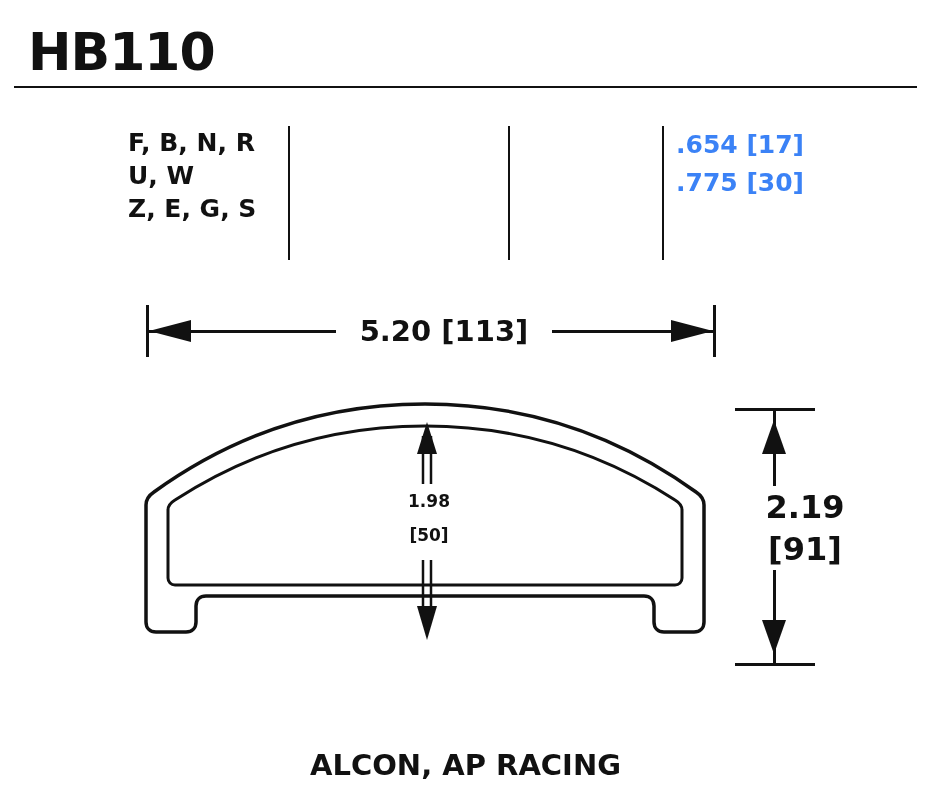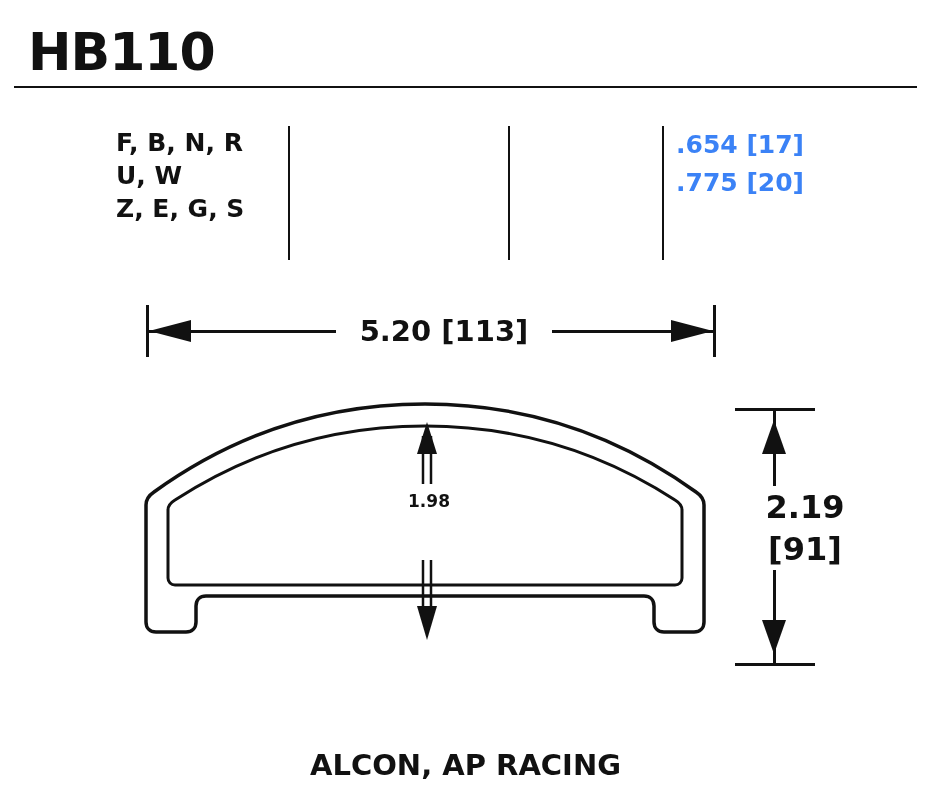--- a/index.html
+++ b/index.html
@@ -31,21 +31,21 @@
     position: absolute;
     left: 14px;
     top: 86px;
     width: 903px;
     height: 2px;
     background: #111111;
   }
   
   .codes {
     position: absolute;
-    left: 116px;
+    left: 128px;
     top: 126px;
     font-weight: bold;
     font-size: 25px;
     color: #111111;
     line-height: 33px;
   }
   .thickness {
     position: absolute;
     left: 676px;
     top: 126px;
@@ -212,21 +212,21 @@
   <div class="header-rule"></div>
 
   <div class="codes">
     <div class="code-line">F, B, N, R</div>
     <div class="code-line">U, W</div>
     <div class="code-line">Z, E, G, S</div>
   </div>
 
   <div class="thickness">
     <div class="thk-line">.654 [17]</div>
-    <div class="thk-line">.775 [20]</div>
+    <div class="thk-line">.775 [30]</div>
   </div>
 
   <div class="vtick" style="left:288px; top:126px; height:134px;"></div>
   <div class="vtick" style="left:508px; top:126px; height:134px;"></div>
   <div class="vtick" style="left:662px; top:126px; height:134px;"></div>
 
   <div class="dim-h-wrap">
     <div class="dim-endcap" style="left:0;"></div>
     <div class="dim-endcap" style="right:0;"></div>
     <div class="dim-h-line"></div>
@@ -273,20 +273,21 @@
 
     <g>
       <line x1="293" y1="160" x2="293" y2="208" stroke="#111111" stroke-width="2.5"></line>
       <line x1="301" y1="160" x2="301" y2="208" stroke="#111111" stroke-width="2.5"></line>
       <polygon points="297,240 287,206 307,206" fill="#111111"></polygon>
     </g>
   </svg>
 
   <div class="dim-v-inner-label">
     <div>1.98</div>
+    <div>[50]</div>
   </div>
 
   <div class="dim-v-right">
     <div class="cap" style="top:0;"></div>
     <div class="cap" style="bottom:0;"></div>
     <div class="shaft"></div>
     <div class="arrow-up"></div>
     <div class="arrow-down"></div>
   </div>
   <div class="dim-v-right-label">

